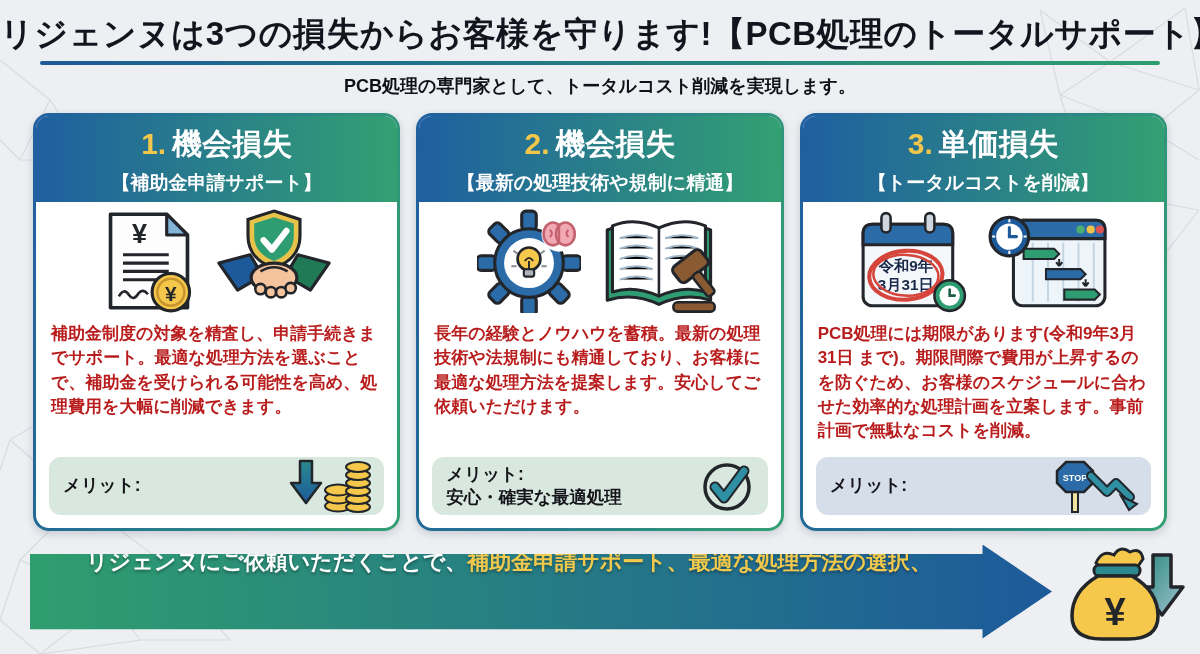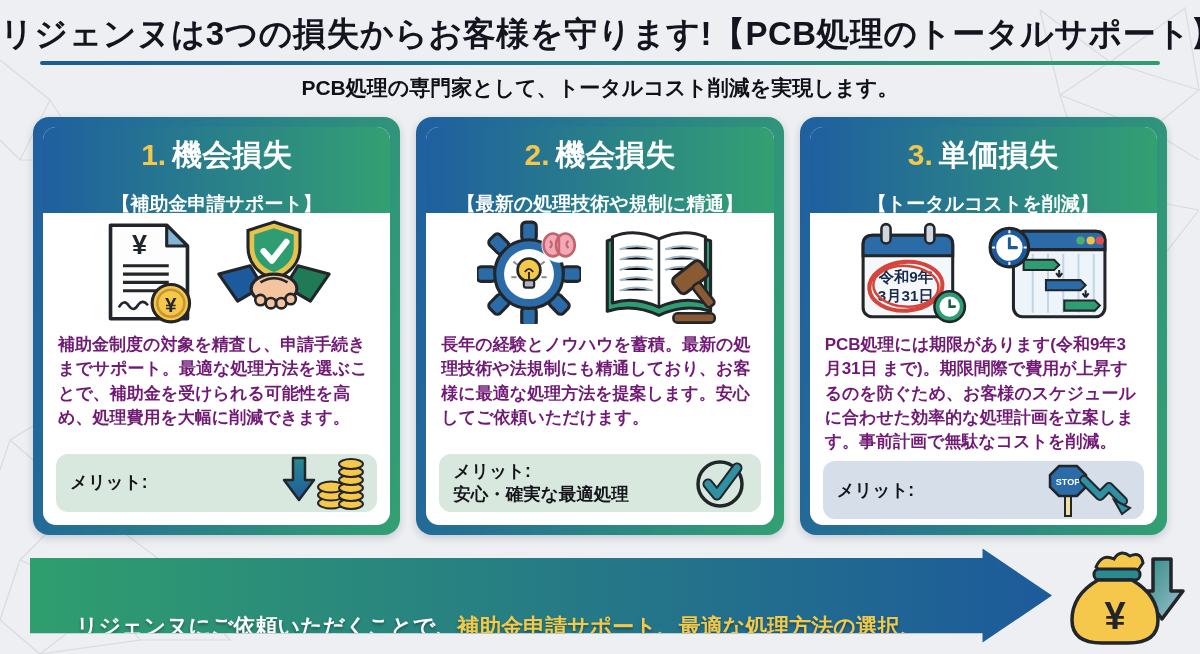--- a/index.html
+++ b/index.html
@@ -13,63 +13,63 @@
 
   
   .hd-title {
     text-align:center; font-size:33px; font-weight:900; letter-spacing:.5px;
     white-space:nowrap; color:#14141e; line-height:1.2;
   }
   .title-rule {
     width:1120px; height:4px; margin:7px auto 0;
     background:linear-gradient(to right,#1d5a97,#2f9e6e); border-radius:2px;
   }
-  .hd-sub { text-align:center; font-size:21px; font-weight:800; margin-top:9px; color:#101018; }
+  .hd-sub { text-align:center; font-size:18px; font-weight:800; margin-top:9px; color:#101018; }
 
   
   .cards { display:flex; gap:16px; padding:0 33px; margin-top:15px; height:418px; }
   .card {
     flex:1; background:linear-gradient(100deg,#1f5fa0,#33a072);
-    border-radius:16px; padding:10px; box-shadow:0 3px 8px rgba(20,40,60,.18);
+    border-radius:16px; padding:3px; box-shadow:0 3px 8px rgba(20,40,60,.18);
   }
   .card-inner {
     background:#fff; border-radius:13px; height:100%;
     display:flex; flex-direction:column; overflow:hidden;
   }
   .card-head {
     height:86px; background:linear-gradient(to right,#1f5fa0,#33a072);
     color:#fff; text-align:center; padding-top:10px;
   }
   .card-head-l1 { font-size:30px; font-weight:900; line-height:1.2; }
   .card-head-l1 .num { color:#f2c74b; margin-right:6px; }
-  .card-head-l2 { font-size:19px; font-weight:800; margin-top:18px; }
+  .card-head-l2 { font-size:19px; font-weight:800; margin-top:8px; }
   .card-icons {
     height:112px; display:flex; align-items:center; justify-content:center;
     gap:18px; padding-top:6px;
   }
   .card-body {
     flex:1; margin:8px 15px 0; font-size:17px; font-weight:700;
-    line-height:1.44; color:#701a75; text-align:left;
+    line-height:1.44; color:#b91c1c; text-align:left;
   }
   .merit {
     height:58px; margin:6px 13px 13px; border-radius:12px;
     display:flex; align-items:center; justify-content:space-between;
     padding:4px 12px 4px 14px;
   }
   .merit.green { background:#d9e8df; }
   .merit.blue  { background:#d6dfe9; }
   .merit-text { font-size:17.5px; font-weight:800; line-height:1.3; color:#14141a; }
 
   
   .bottom { position:relative; margin-top:14px; height:96px; }
   .banner {
     position:absolute; left:30px; top:0; width:1022px; height:94px;
     background:linear-gradient(to right,#2f9e6e,#1d5a9b);
     clip-path:polygon(0 10%, 93.2% 10%, 93.2% 0, 100% 50%, 93.2% 100%, 93.2% 90%, 0 90%);
-    display:flex; flex-direction:column; justify-content:flex-end;
+    display:flex; flex-direction:row; justify-content:center;
     padding:0 110px 0 46px;
   }
   .banner-line {
     font-size:22px; font-weight:800; line-height:1.5; white-space:nowrap;
     color:#fff; text-shadow:0 2px 3px rgba(0,0,0,.35);
   }
   .banner-line .yl { color:#f2c94c; }
   .money-icon { position:absolute; right:6px; top:-4px; }
 </style>
 </head>

